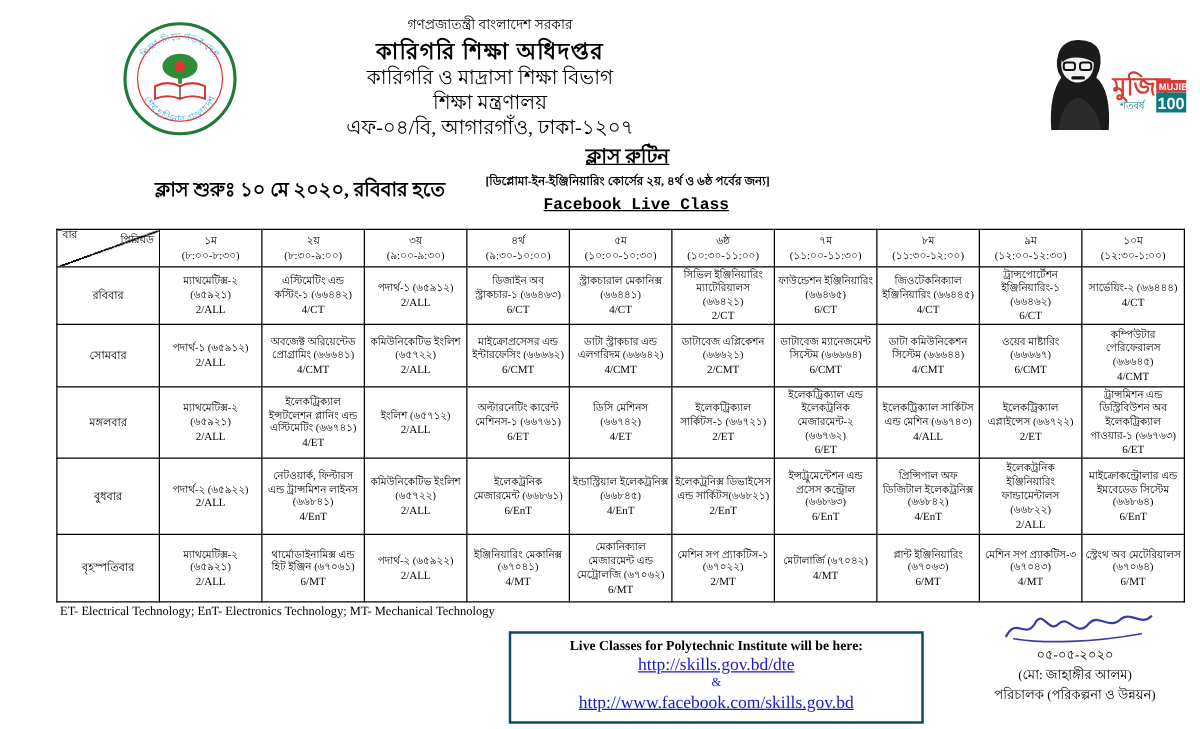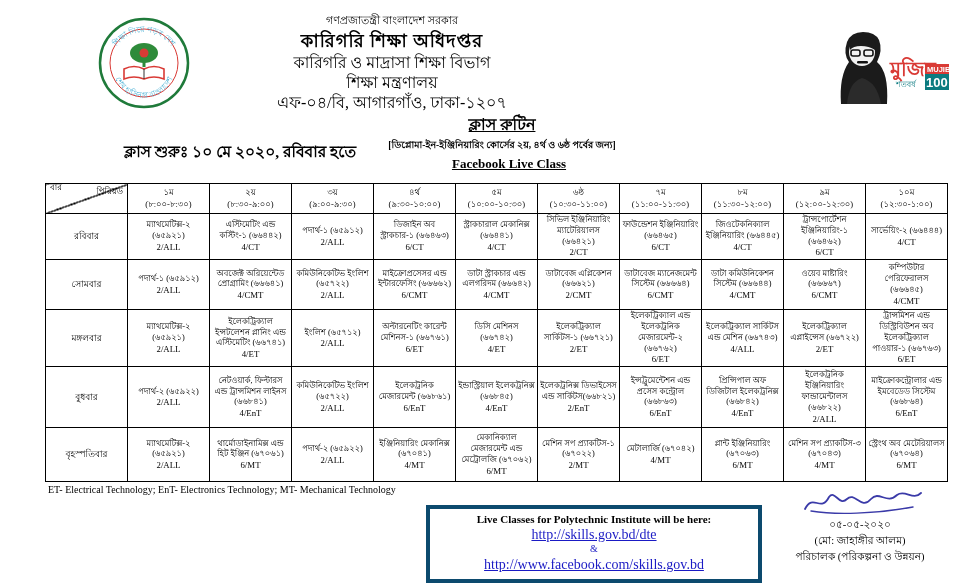--- a/index.html
+++ b/index.html
@@ -18,21 +18,21 @@
   .logo-right{position:absolute;top:24px;left:833px;width:118px;height:84px;}
 
   
   .title-band{position:absolute;top:110px;left:0;width:768px;height:72px;margin-left:22px;}
   .routine-title{position:absolute;top:2px;left:480px;transform:translateX(-50%);
       font-size:16px;font-weight:bold;text-decoration:underline;}
   .start-note{position:absolute;top:30px;left:102px;font-size:15.5px;font-weight:bold;}
   .course-note{position:absolute;top:28px;left:480px;transform:translateX(-50%);
       font-size:9.5px;font-weight:bold;white-space:nowrap;text-align:center;}
   .fb-live{position:absolute;top:46px;left:487px;transform:translateX(-50%);
-      font-size:13px;font-weight:bold;text-decoration:underline;}
+      font-size:13px;font-weight:bold;text-decoration:underline;font-family:Liberation Mono, monospace;}
 
   
   .tbl-wrap{position:absolute;top:183px;left:45px;width:903px;}
   table{border-collapse:collapse;table-layout:fixed;width:903px;}
   th,td{border:1px solid #000;text-align:center;vertical-align:middle;
         padding:1px 2px;font-weight:normal;overflow:hidden;}
   thead tr{height:30px;}
   th.period div{font-size:8.5px;line-height:1.35;}
   th.corner{position:relative;padding:0;
      background:linear-gradient(to bottom right,#fff calc(50% - 0.7px),#000 calc(50% - 0.7px),#000 calc(50% + 0.7px),#fff calc(50% + 0.7px));}
@@ -42,21 +42,21 @@
   td.cell .subj{font-size:8.3px;line-height:1.3;}
   td.cell .grp{font-size:8.8px;line-height:1.25;}
   tbody tr:nth-child(1){height:46px;}
   tbody tr:nth-child(2){height:50px;}
   tbody tr:nth-child(3){height:56px;}
   tbody tr:nth-child(4){height:61px;}
   tbody tr:nth-child(5){height:54px;}
 
   
   .legend{position:absolute;top:483px;left:48px;font-size:10px;line-height:1.4;}
-  .live-box{position:absolute;top:505px;left:426px;width:316px;border:4px solid #0c4a6e;
+  .live-box{position:absolute;top:505px;left:407px;width:316px;border:2px solid #0c4a6e;
             text-align:center;padding:4px 6px 6px;}
   .live-box .lb-head{font-size:11px;font-weight:bold;}
   .live-box a{color:#1a1ac4;font-size:14px;font-weight:normal;text-decoration:underline;}
   .live-box .lb-amp{font-size:10px;color:#1a1ac4;line-height:1.2;}
 
   .sig-block{position:absolute;top:487px;left:762px;width:196px;text-align:center;line-height:1.5;}
   .sig-scribble{height:30px;margin-bottom:0px;}
   .sig-date,.sig-name,.sig-desg{font-size:10.5px;}
 </style>
 </head>

